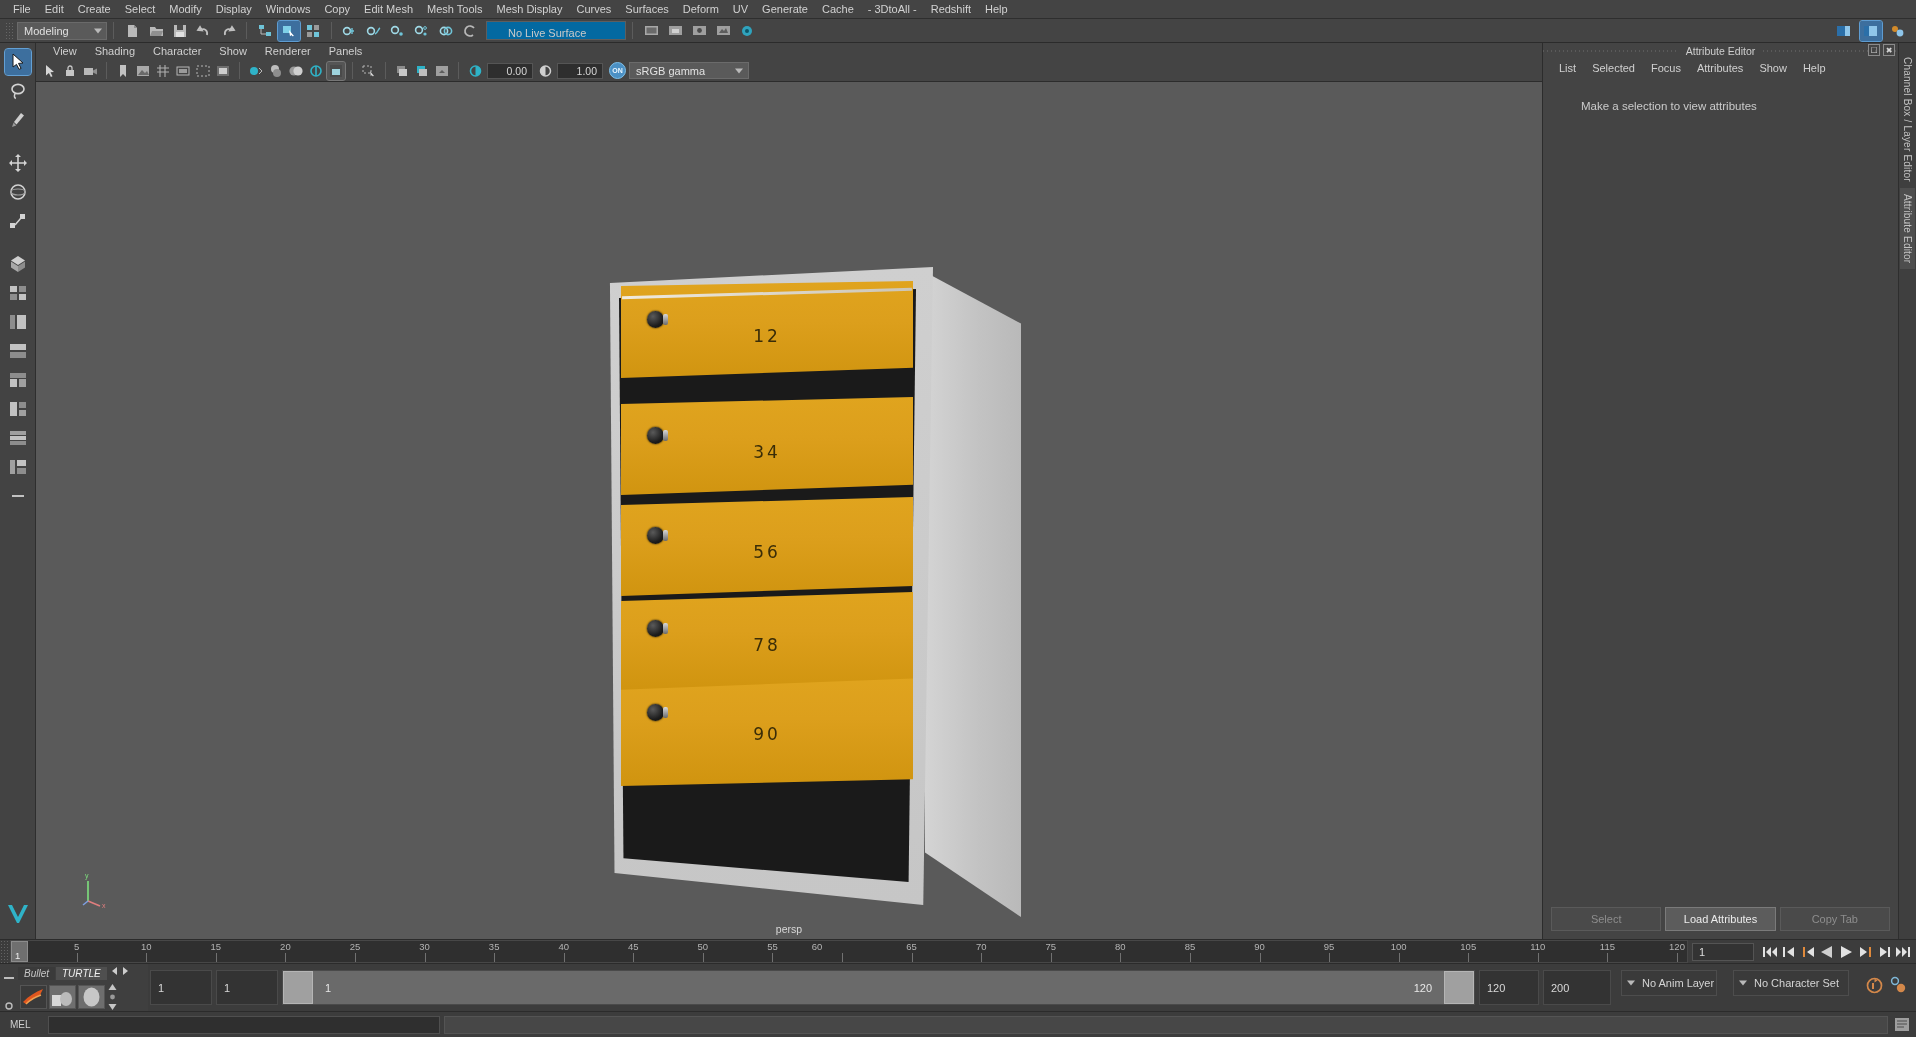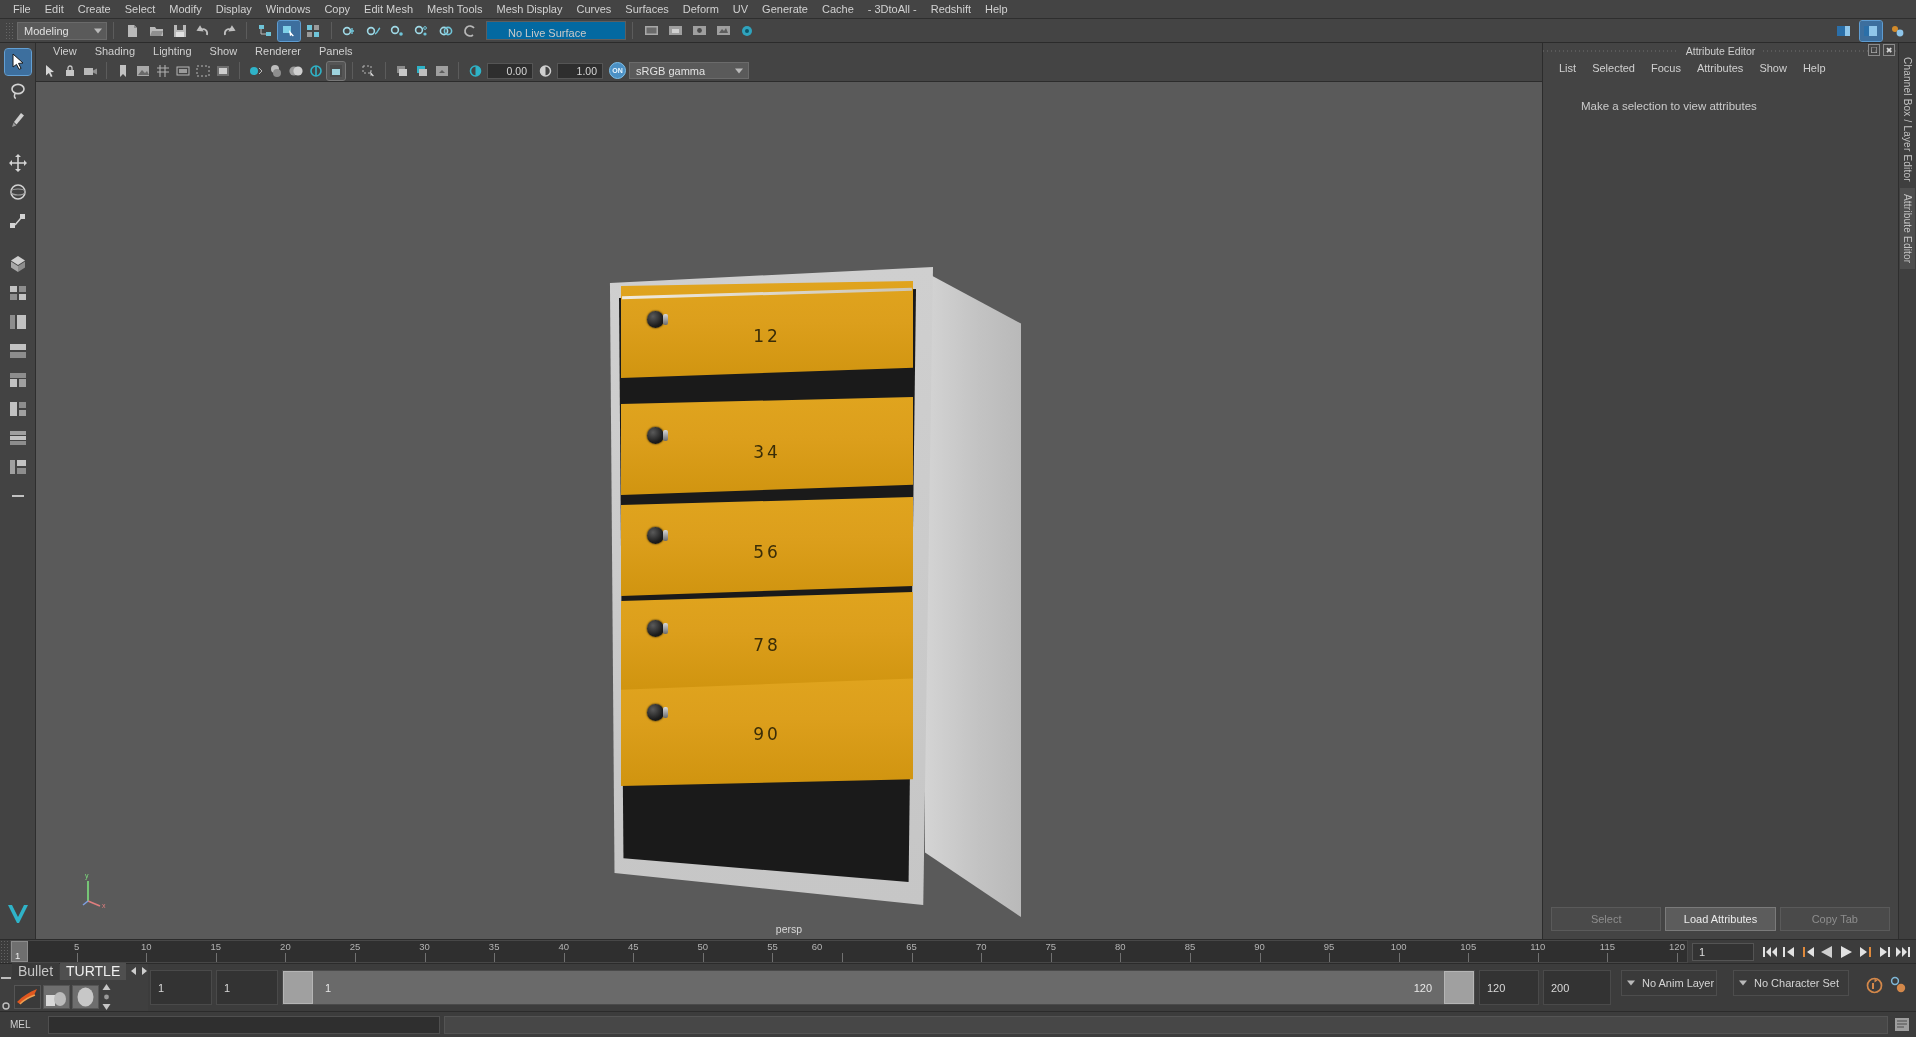--- a/index.html
+++ b/index.html
@@ -102,21 +102,21 @@
   .cur-frame { width: 62px; height: 18px; background: #333; border: 1px solid #545454; color: #dcdcdc; font-size: 11px; display: flex; align-items: center; padding-left: 6px; margin-right: 6px; }
   .pbtn { width: 18px; height: 18px; display: flex; align-items: center; justify-content: center; }
   .pbtn svg { display: block; }
 
   
   .rangerow { height: 48px; flex: 0 0 48px; background: #3c3c3c; display: flex; align-items: stretch; border-top: 1px solid #2b2b2b; }
   .shelf-mini { width: 148px; flex: 0 0 148px; background: #3f3f3f; display: flex; }
   .shelf-side { width: 18px; display: flex; flex-direction: column; align-items: center; padding-top: 4px; gap: 12px; }
   .shelf-main { flex: 1 1 auto; display: flex; flex-direction: column; }
   .shelf-tabs { height: 16px; display: flex; align-items: flex-end; gap: 1px; }
-  .shelf-tab { font-size: 14px; color: #c6c6c6; padding: 1px 6px; background: #3a3a3a; }
+  .shelf-tab { font-size: 10px; color: #c6c6c6; padding: 1px 6px; background: #3a3a3a; font-style: italic; }
   .shelf-tab.sel { background: #4f4f4f; color: #f0f0f0; }
   .shelf-arrows { display: flex; align-items: center; gap: 2px; margin-left: 2px; }
   .shelf-icons { flex: 1 1 auto; display: flex; align-items: center; gap: 2px; padding: 2px 0 0 2px; }
   .shelf-ic { width: 27px; height: 24px; border: 1px solid #555; background: #4a4a4a; display: flex; align-items: center; justify-content: center; overflow: hidden; }
   .spin { width: 11px; display: flex; flex-direction: column; justify-content: center; gap: 4px; align-items: center; }
 
   .rs-cell { background: #333333; border: 1px solid #4a4a4a; display: flex; align-items: center; padding-left: 7px; font-size: 11px; color: #d8d8d8; margin: 6px 2px; }
   .rs-bar { flex: 1 1 auto; position: relative; background: #3a3a3a; border: 1px solid #4a4a4a; margin: 6px 2px; }
   .rs-fill { position: absolute; top: 0; bottom: 0; left: 0; right: 0; background: #6a6a6a; }
   .rs-handle { position: absolute; top: 0; bottom: 0; width: 30px; background: #a0a0a0; border: 1px solid #b5b5b5; }
@@ -466,21 +466,21 @@
         <svg width="28" height="28" viewBox="0 0 28 28">
             <path d="M4 5h4l6 12 6-12h4l-9 18h-2z" fill="#2fb3c8"></path>
           </svg>
       </div>
     </div>
 
     <div class="viewwrap">
       <div class="panel-menu">
         <div class="pm">View</div>
         <div class="pm">Shading</div>
-        <div class="pm">Lighting</div>
+        <div class="pm">Character</div>
         <div class="pm">Show</div>
         <div class="pm">Renderer</div>
         <div class="pm">Panels</div>
       </div>
 
       <div class="panel-tools">
         <div class="vbtn">
           <svg width="14" height="14" viewBox="0 0 14 14">
               <path d="M3 1l8 7-3.5.3 2 4-1.6.8-2-4L3 11.5z" fill="#d6d6d6"></path>
             </svg>

